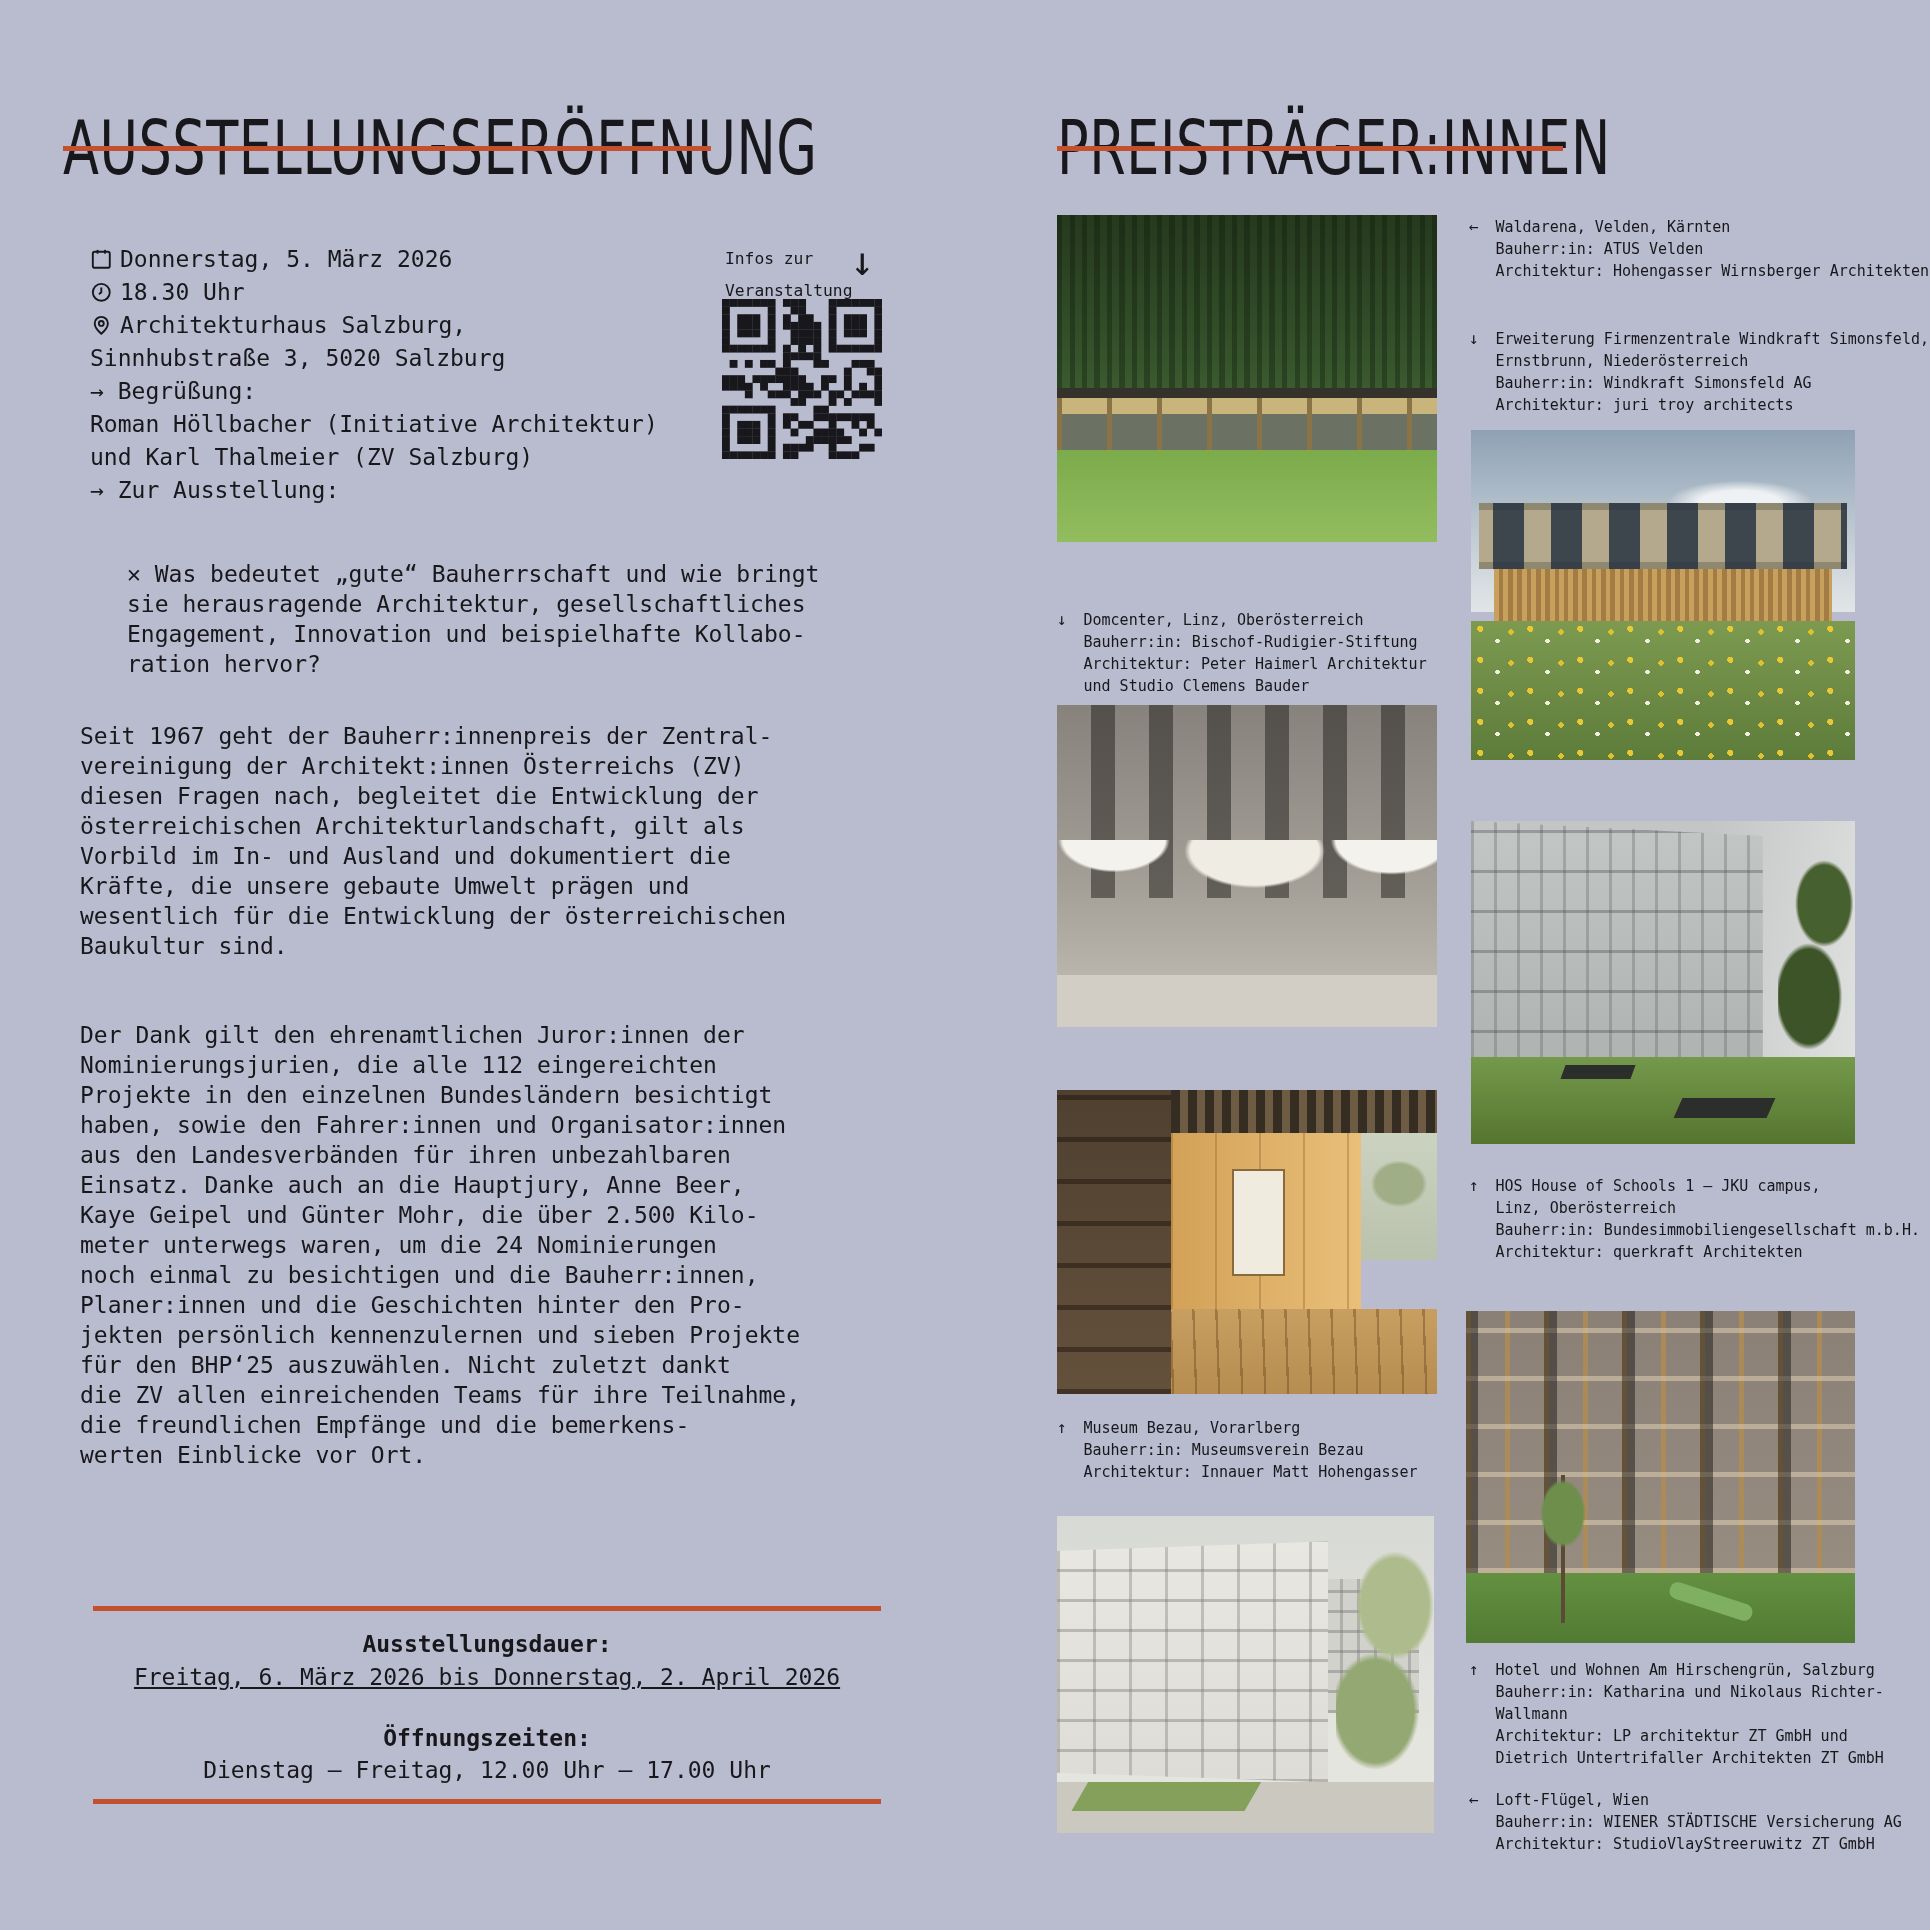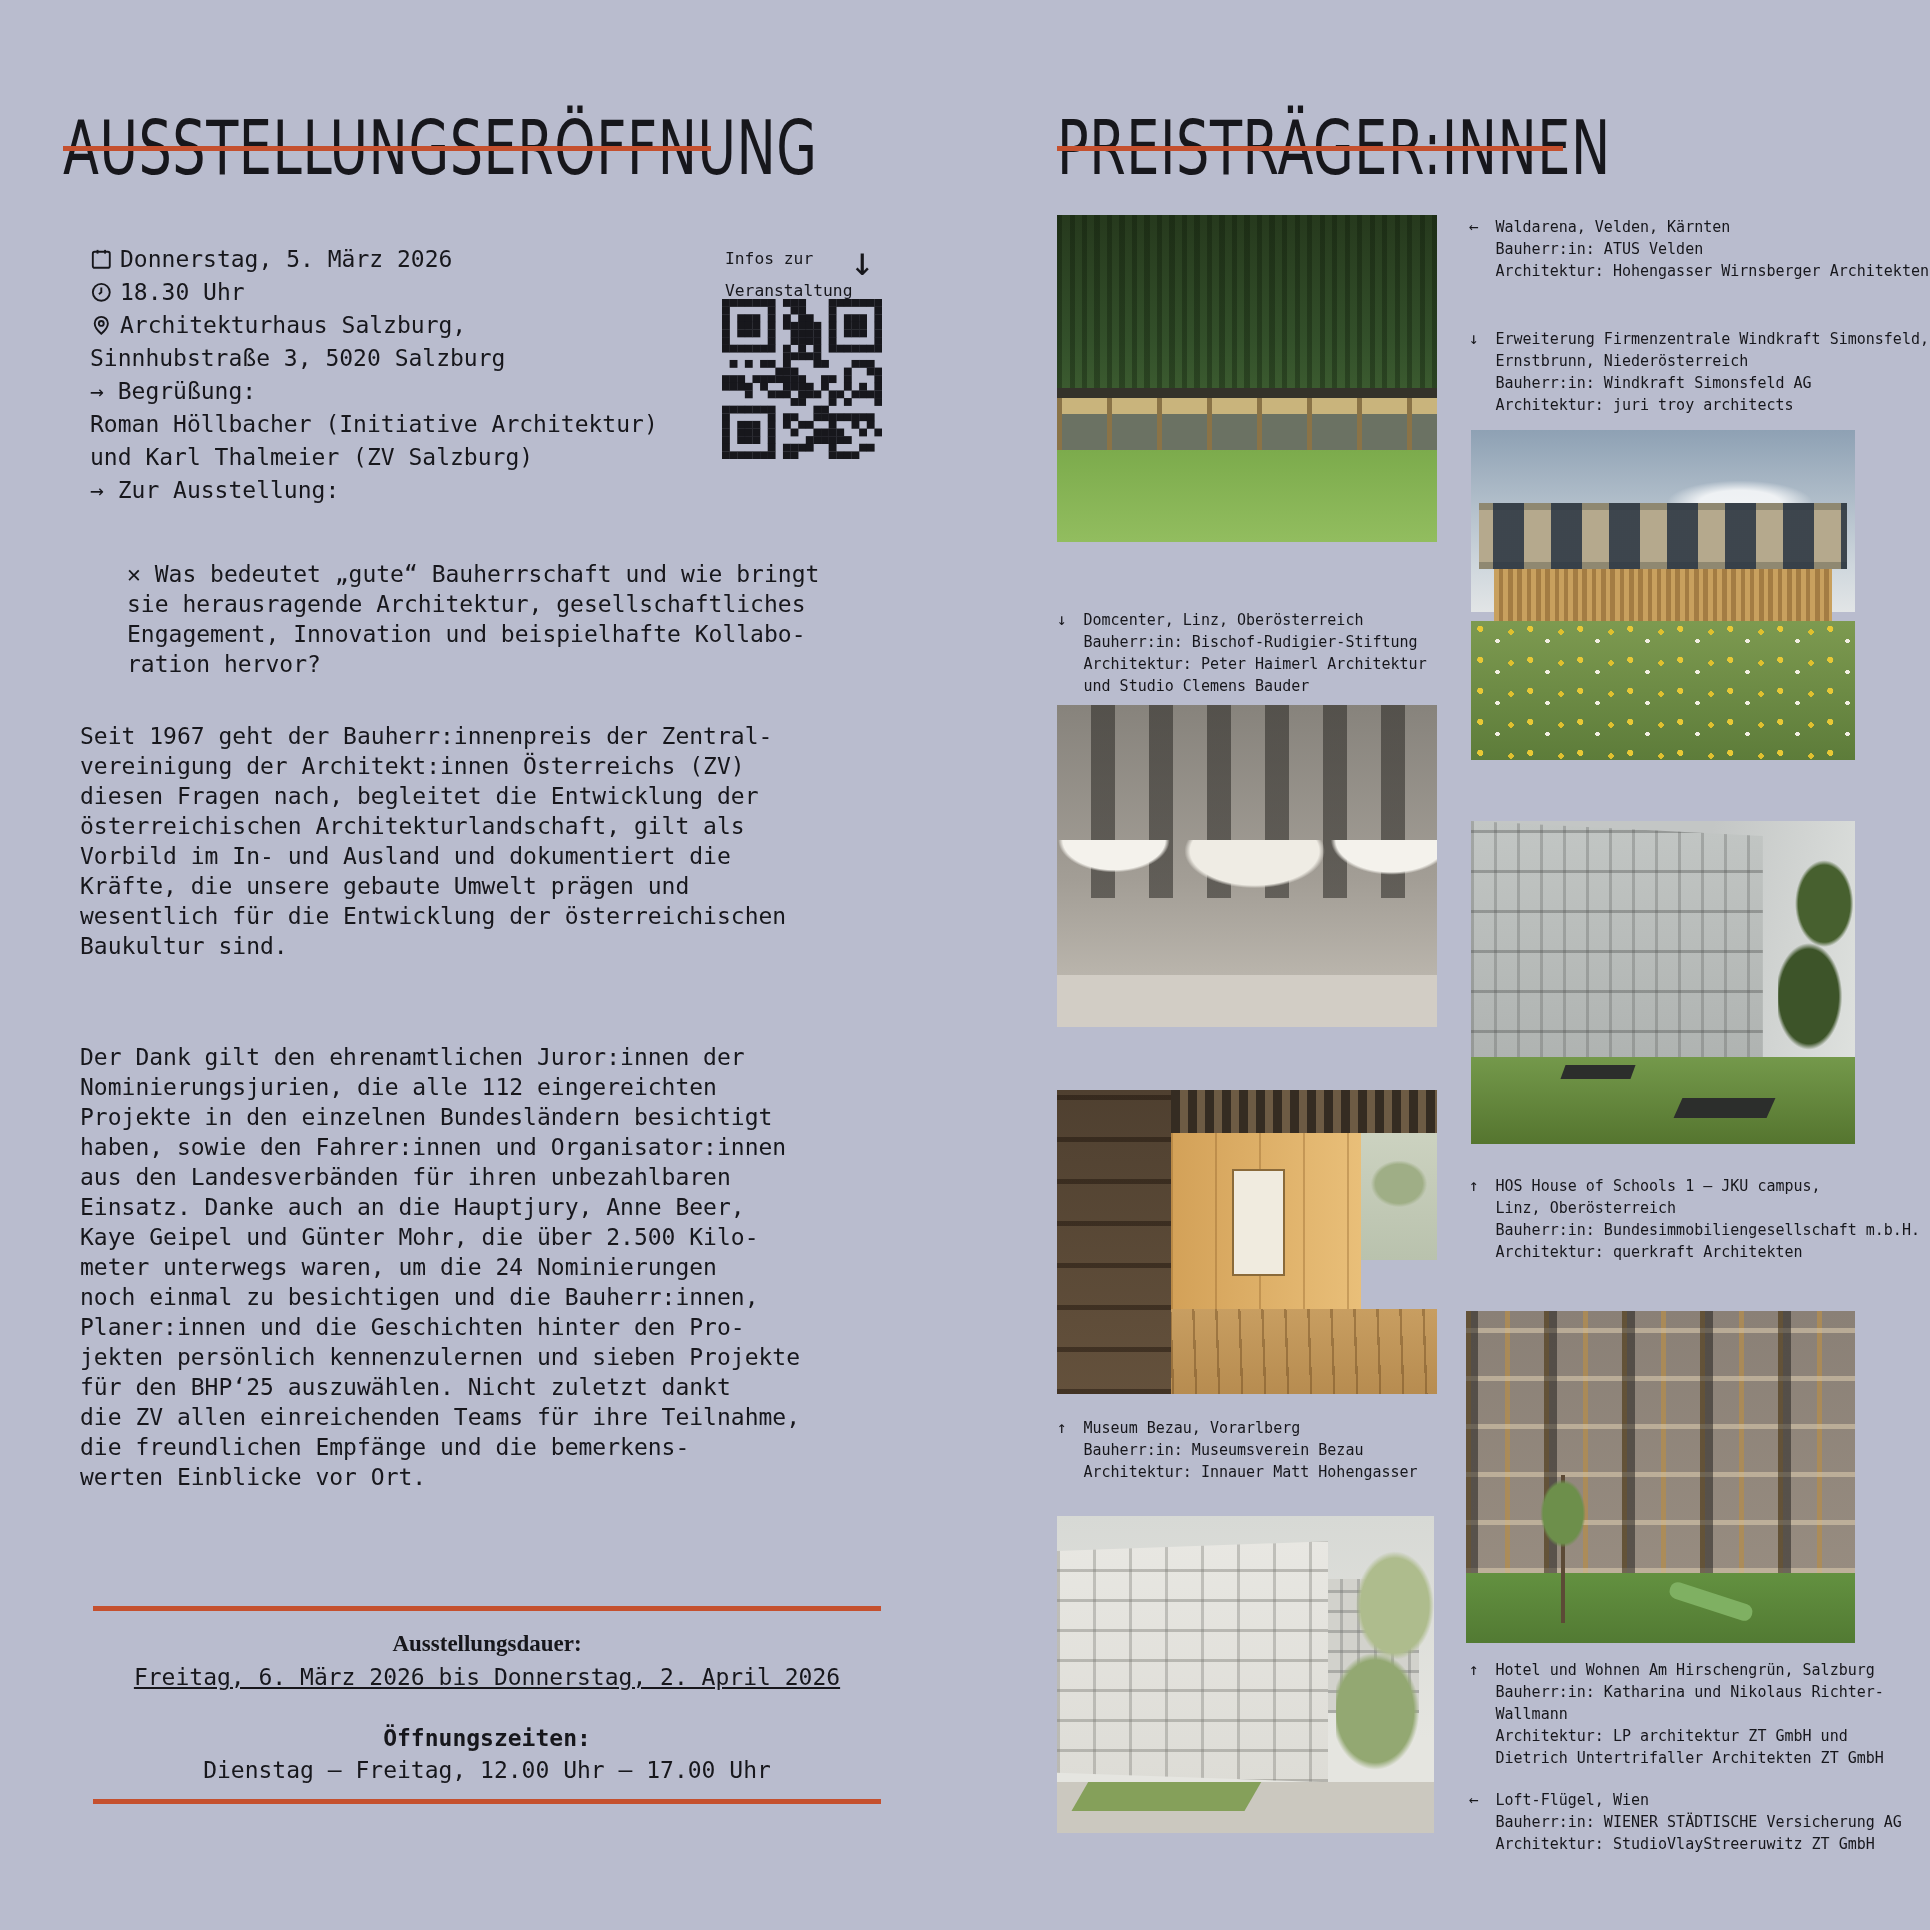--- a/index.html
+++ b/index.html
@@ -20,27 +20,27 @@
   .ev-row{display:flex;align-items:center;height:33px;}
   .ev-ic{width:30px;flex:0 0 30px;display:flex;align-items:center;}
   .ev-ic svg{width:22.6px;height:22.6px;stroke:#17171c;fill:none;stroke-width:2;}
   
   #qr-label{left:725px;top:223px;font-size:16.3px;line-height:32px;white-space:pre-line;}
   #qr-arrow{left:850px;top:218px;font-size:40px;font-family:"DejaVu Sans Mono",monospace;}
   #qr{left:722px;top:279px;width:160px;height:160px;}
   #qr svg{display:block;width:160px;height:160px;}
   
   .para{position:absolute;left:80px;width:794px;font-size:23px;line-height:30px;white-space:pre-line;}
-  #p1{top:559px;margin-left:47px;} #p2{top:721px;} #p3{top:1042px;}
+  #p1{top:559px;margin-left:47px;} #p2{top:721px;} #p3{top:1020px;}
   
   .foot{position:absolute;left:93px;width:788px;text-align:center;font-size:23px;}
   .foot.b{font-weight:bold;}
   #f-rule-top{left:93px;top:1606px;width:788px;height:4.7px;}
   #f-rule-bot{left:93px;top:1799px;width:788px;height:4.7px;}
-  #f1{top:1631px;font-family:Liberation Serif, serif;} #f2{top:1664px;text-decoration:underline;} #f3{top:1725px;} #f4{top:1757px;}
+  #f1{top:1631px;} #f2{top:1664px;text-decoration:underline;} #f3{top:1725px;} #f4{top:1757px;}
   
   .cap{position:absolute;font-size:15px;line-height:22px;display:flex;}
   .cap .arr{flex:0 0 26.5px;font-size:16.3px;}
   .cap .txt{white-space:pre-line;}
   #cap0{left:1469px;top:216px;} #cap1{left:1469px;top:328px;}
   #cap2{left:1057px;top:609px;} #cap3{left:1469px;top:1175px;}
   #cap4{left:1057px;top:1417px;} #cap5{left:1469px;top:1659px;}
   #cap6{left:1469px;top:1789px;}
   
   .photo{position:absolute;overflow:hidden;}

